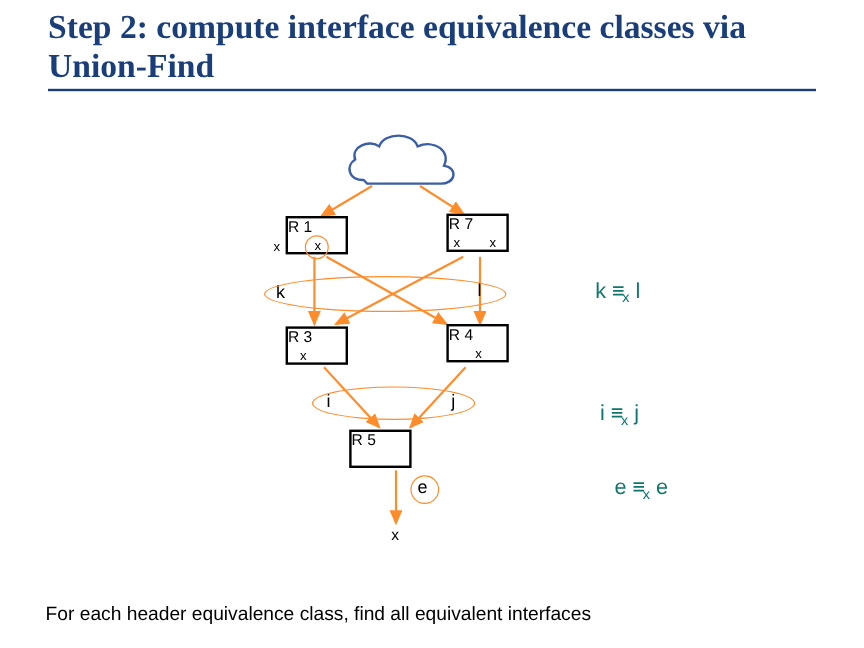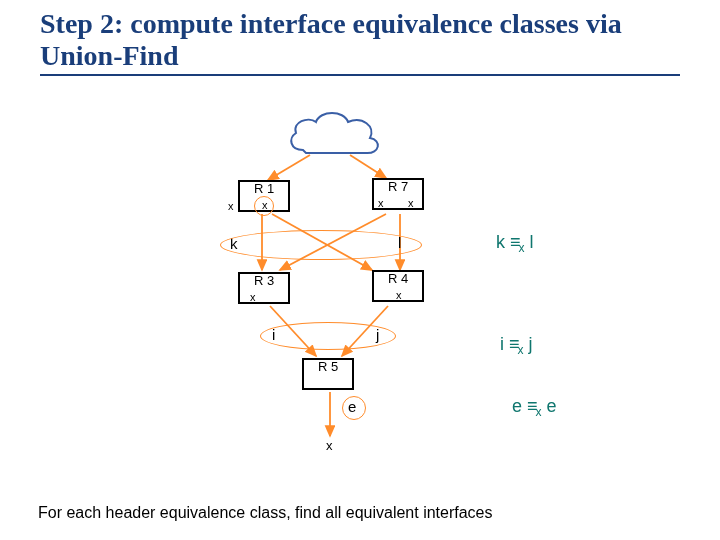--- a/index.html
+++ b/index.html
@@ -31,21 +31,21 @@
     height: 540px;
   }
   .router {
     position: absolute;
     width: 52px;
     height: 32px;
     border: 2px solid #000;
     background: #fff;
     font-family: Arial, sans-serif;
     font-size: 13px;
-    text-align: center;
+    text-align: left;
     box-sizing: border-box;
   }
   .rlabel {
     position: absolute;
     top: -1px;
     left: 0;
     right: 0;
     font-size: 13px;
   }
   .xmark {
@@ -143,21 +143,21 @@
   </div>
   <div class="router" style="left:372px;top:270px">
     <div class="rlabel">R 4</div>
     <span class="xmark" style="left:22px;top:17px">x</span>
   </div>
 
   <span class="iflabel" style="left:272px;top:326px">i</span>
   <span class="iflabel" style="left:376px;top:326px">j</span>
   <div class="circle" style="left:260px;top:322px;width:134px;height:26px;border-radius:50%/50%"></div>
 
-  <div class="router" style="left:302px;top:358px">
+  <div class="router" style="left:291px;top:358px">
     <div class="rlabel">R 5</div>
   </div>
 
   <span class="iflabel" style="left:348px;top:398px">e</span>
   <div class="circle" style="left:342px;top:396px;width:22px;height:22px"></div>
 
   <span class="iflabel" style="left:326px;top:438px;font-size:13px">x</span>
 
   <div class="eq" style="left:496px;top:232px">
     <span>k</span>

